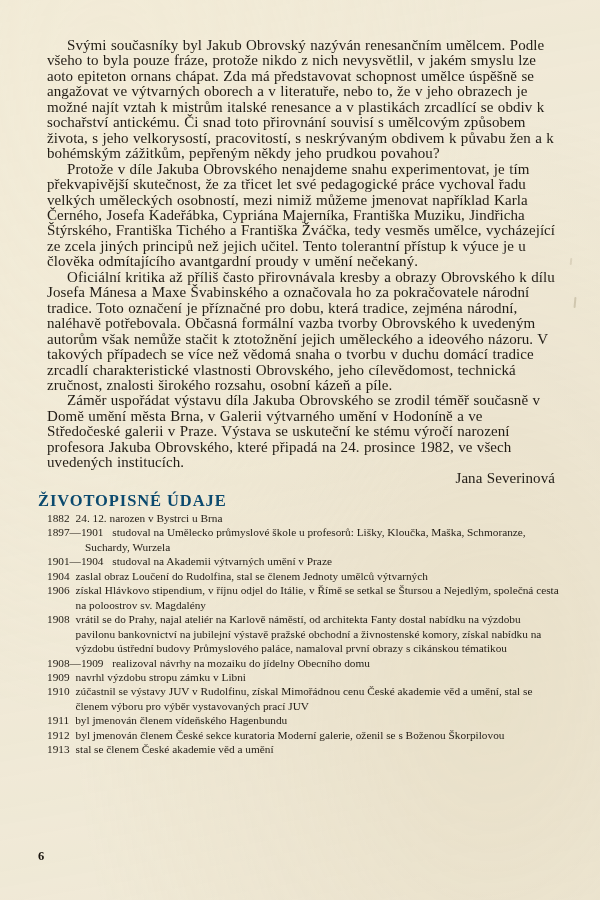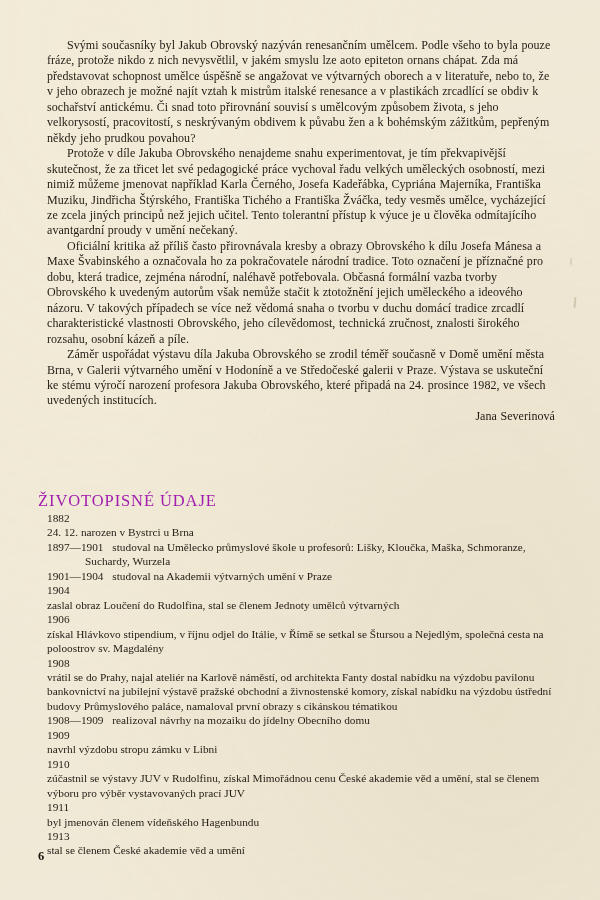--- a/index.html
+++ b/index.html
@@ -34,21 +34,21 @@
     inset: 0;
     padding: 0;
   }
 
   
   .essay {
     position: absolute;
     left: 47px;
     top: 38px;
     width: 510px;
-    font-size: 12px;
+    font-size: 15px;
     line-height: 15.45px;
     text-align: left;
     letter-spacing: .005em;
     word-spacing: .035em;
     color: #211c15;
   }
   .essay p {
     margin: 0;
     text-indent: 20px;
   }
@@ -58,40 +58,39 @@
     text-indent: 0;
     padding-right: 2px;
   }
 
   
   .section-heading {
     position: absolute;
     left: 38px;
     top: 477px;
     font-size: 16.5px;
-    font-weight: normal;
+    font-weight: bold;
     letter-spacing: .055em;
-    color: #a21caf;
+    color: #0c4a6e;
     font-family: "Liberation Serif", "DejaVu Serif", serif;
   }
 
   
   .chronology {
     position: absolute;
     left: 47px;
     top: 511px;
     width: 512px;
     font-size: 11.3px;
     line-height: 14.45px;
     color: #211c15;
   }
   .chrono-row {
     display: flex;
     align-items: flex-start;
-    flex-direction: column;
   }
   .chrono-row.hang {
     display: block;
   }
   .chrono-year {
     flex: 0 0 auto;
     white-space: nowrap;
     padding-right: 6px;
   }
   .chrono-text {
@@ -187,20 +186,24 @@
       </div>
       <div class="chrono-row">
         <span class="chrono-year">1910</span>
         <span class="chrono-text">zúčastnil se výstavy JUV v Rudolfinu, získal Mimořádnou cenu České akademie věd a umění, stal se členem výboru pro výběr vystavovaných prací JUV</span>
       </div>
       <div class="chrono-row">
         <span class="chrono-year">1911</span>
         <span class="chrono-text">byl jmenován členem vídeňského Hagenbundu</span>
       </div>
       <div class="chrono-row">
+        <span class="chrono-year">1912</span>
+        <span class="chrono-text">byl jmenován členem České sekce kuratoria Moderní galerie, oženil se s Boženou Škorpilovou</span>
+      </div>
+      <div class="chrono-row">
         <span class="chrono-year">1913</span>
         <span class="chrono-text">stal se členem České akademie věd a umění</span>
       </div>
     </div>
 
   <div class="folio">6</div>
 
   <span class="scan-speck"></span>
   <span class="scan-speck two"></span>
 </div>

